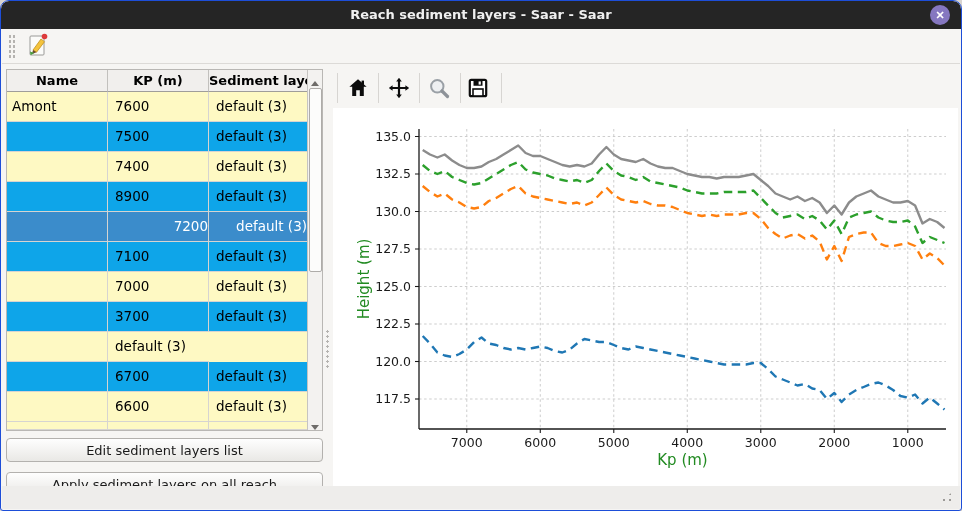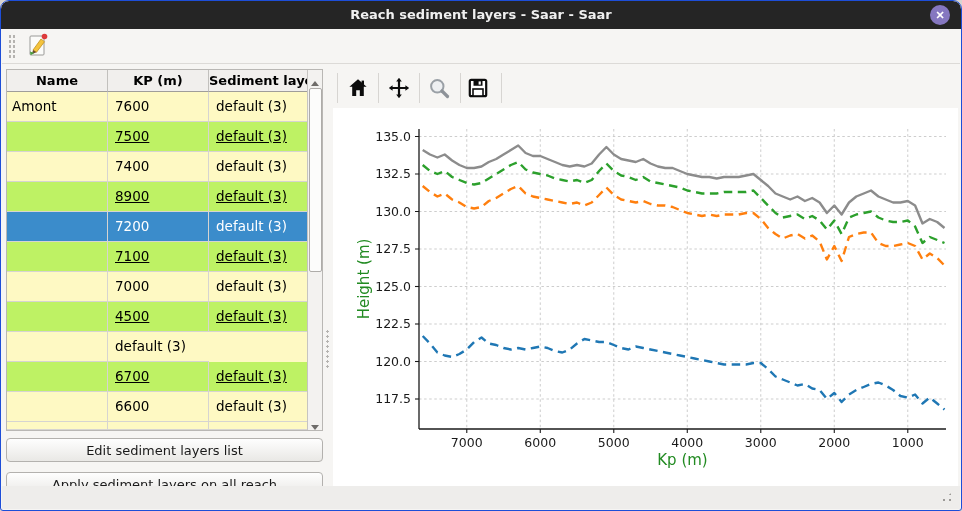--- a/index.html
+++ b/index.html
@@ -13,22 +13,22 @@
   .toolbar{position:absolute;left:1px;top:28px;right:1px;height:34px;background:#f6f5f3;border-bottom:1px solid #dcdad7;}
   .drag-dots{position:absolute;left:6px;top:5px;width:9px;height:24px;background-image:radial-gradient(#b5b3b0 1px,transparent 1.3px);background-size:4px 5px;}
   .edit-tool{position:absolute;left:21px;top:2px;width:30px;height:30px;border:none;background:transparent;padding:1px;cursor:pointer;}
   
   .left-panel{position:absolute;left:5px;top:68px;width:317px;height:362px;border:1px solid #b9b7b4;background:#fff;box-sizing:border-box;display:flex;}
   .tbl{width:300px;overflow:hidden;}
   .t-header{display:grid;grid-template-columns:101px 101px 98px;height:22px;background:#f1efed;}
   .th{font-size:13px;font-weight:bold;line-height:22px;text-align:center;border-right:1px solid #c2c0bd;border-bottom:1px solid #9f9d9a;box-sizing:border-box;overflow:hidden;white-space:nowrap;}
   .th:last-child{border-right:none;}
   .t-row{display:grid;grid-template-columns:101px 101px 98px;height:30px;background:#fef9c3;}
-  .t-row.alt{background:#bef264;text-decoration:underline;}
-  .t-row.sel{color:#fff;}
+  .t-row.alt{background:#0ea5e9;}
+  .t-row.sel{color:#fff;text-align:right;}
   .t-row.filler{height:8px;}
   .td{font-size:13.5px;line-height:29px;padding-left:7px;border-right:1px solid #d6d4d1;border-bottom:1px solid #d6d4d1;box-sizing:border-box;overflow:hidden;white-space:nowrap;}
   .td:last-child{border-right:none;}
   .td.c-name{padding-left:5px;}
   .vscroll{width:15px;background:#f3f2f0;border-left:1px solid #c6c4c1;position:relative;box-sizing:border-box;}
   .sb-btn{position:absolute;left:0;width:14px;height:14px;text-align:center;}
   .sb-btn.up{top:1px;}
   .sb-btn.down{bottom:1px;}
   .tri-up,.tri-down{display:inline-block;width:0;height:0;border-left:4px solid transparent;border-right:4px solid transparent;margin-top:4px;}
   .tri-up{border-bottom:5px solid #6e6c69;}
@@ -110,21 +110,21 @@
             <div class="td c-kp">7100</div>
             <div class="td c-layers">default (3)</div>
           </div>
           <div class="t-row">
             <div class="td c-name"></div>
             <div class="td c-kp">7000</div>
             <div class="td c-layers">default (3)</div>
           </div>
           <div class="t-row alt">
             <div class="td c-name"></div>
-            <div class="td c-kp">4500</div>
+            <div class="td c-kp">3700</div>
             <div class="td c-layers">default (3)</div>
           </div>
           <div class="t-row">
             <div class="td c-name"></div>
             <div class="td c-layers">default (3)</div>
           </div>
           <div class="t-row alt">
             <div class="td c-name"></div>
             <div class="td c-kp">6700</div>
             <div class="td c-layers">default (3)</div>

